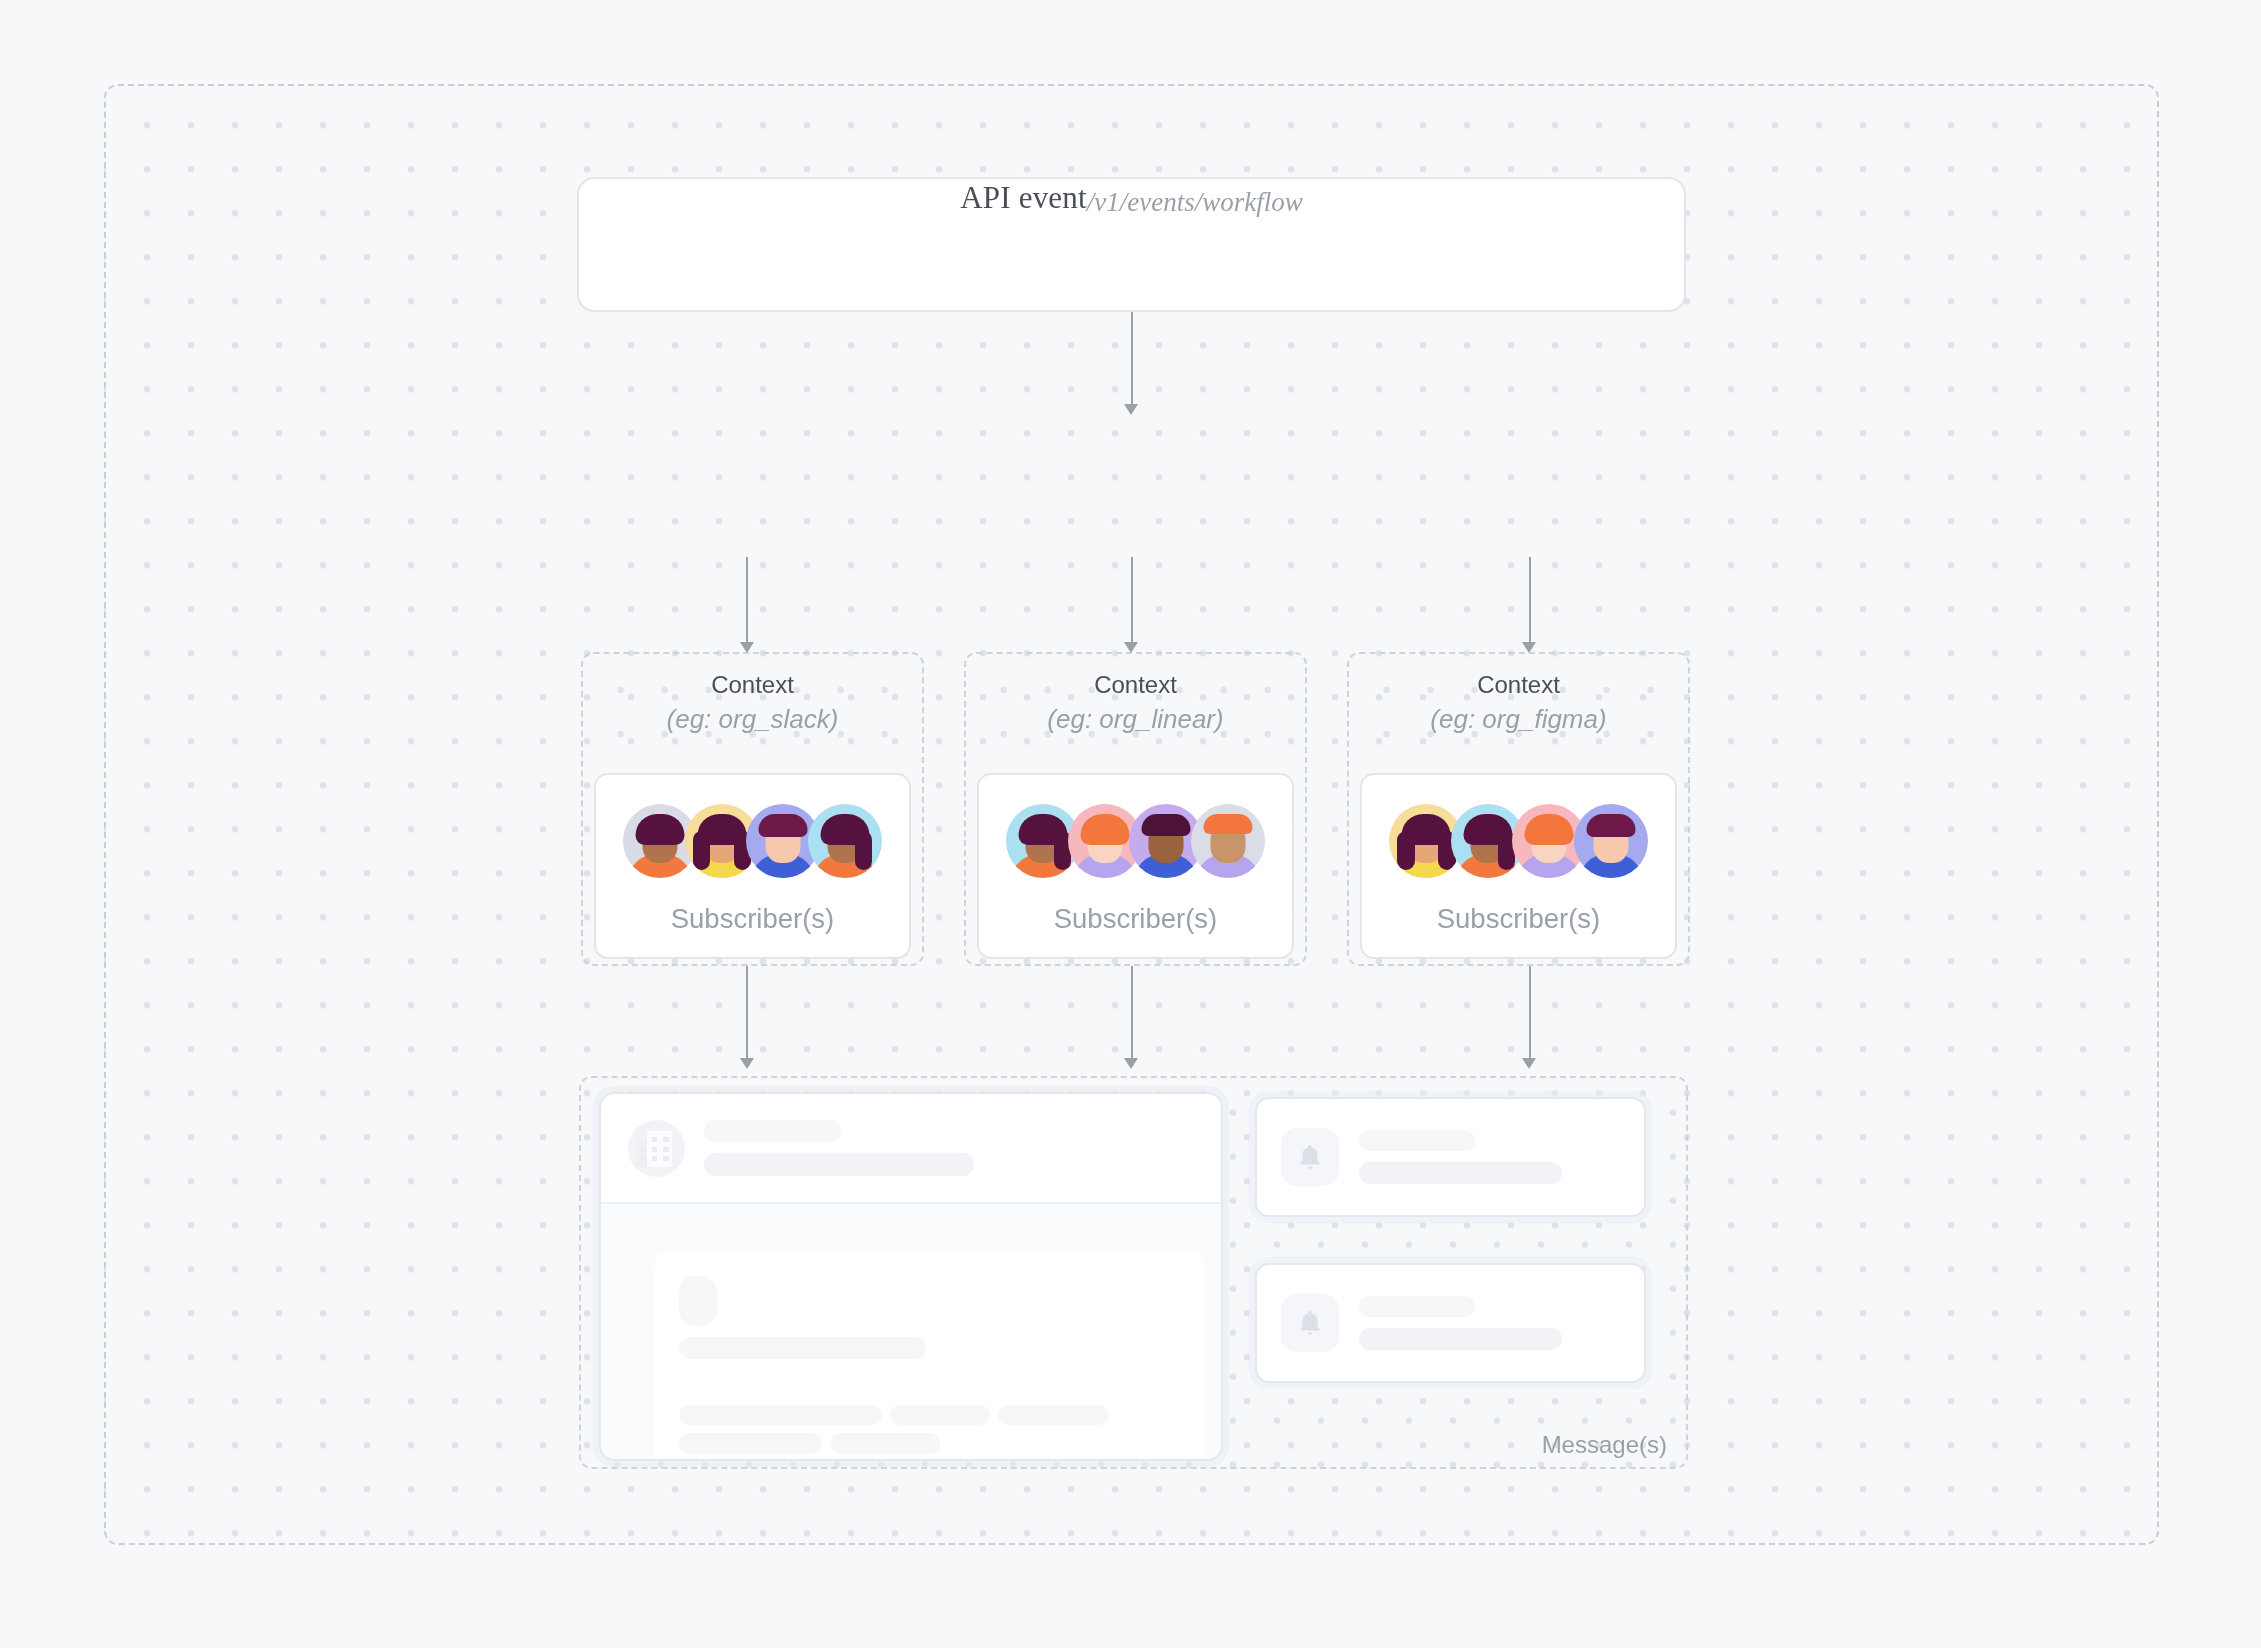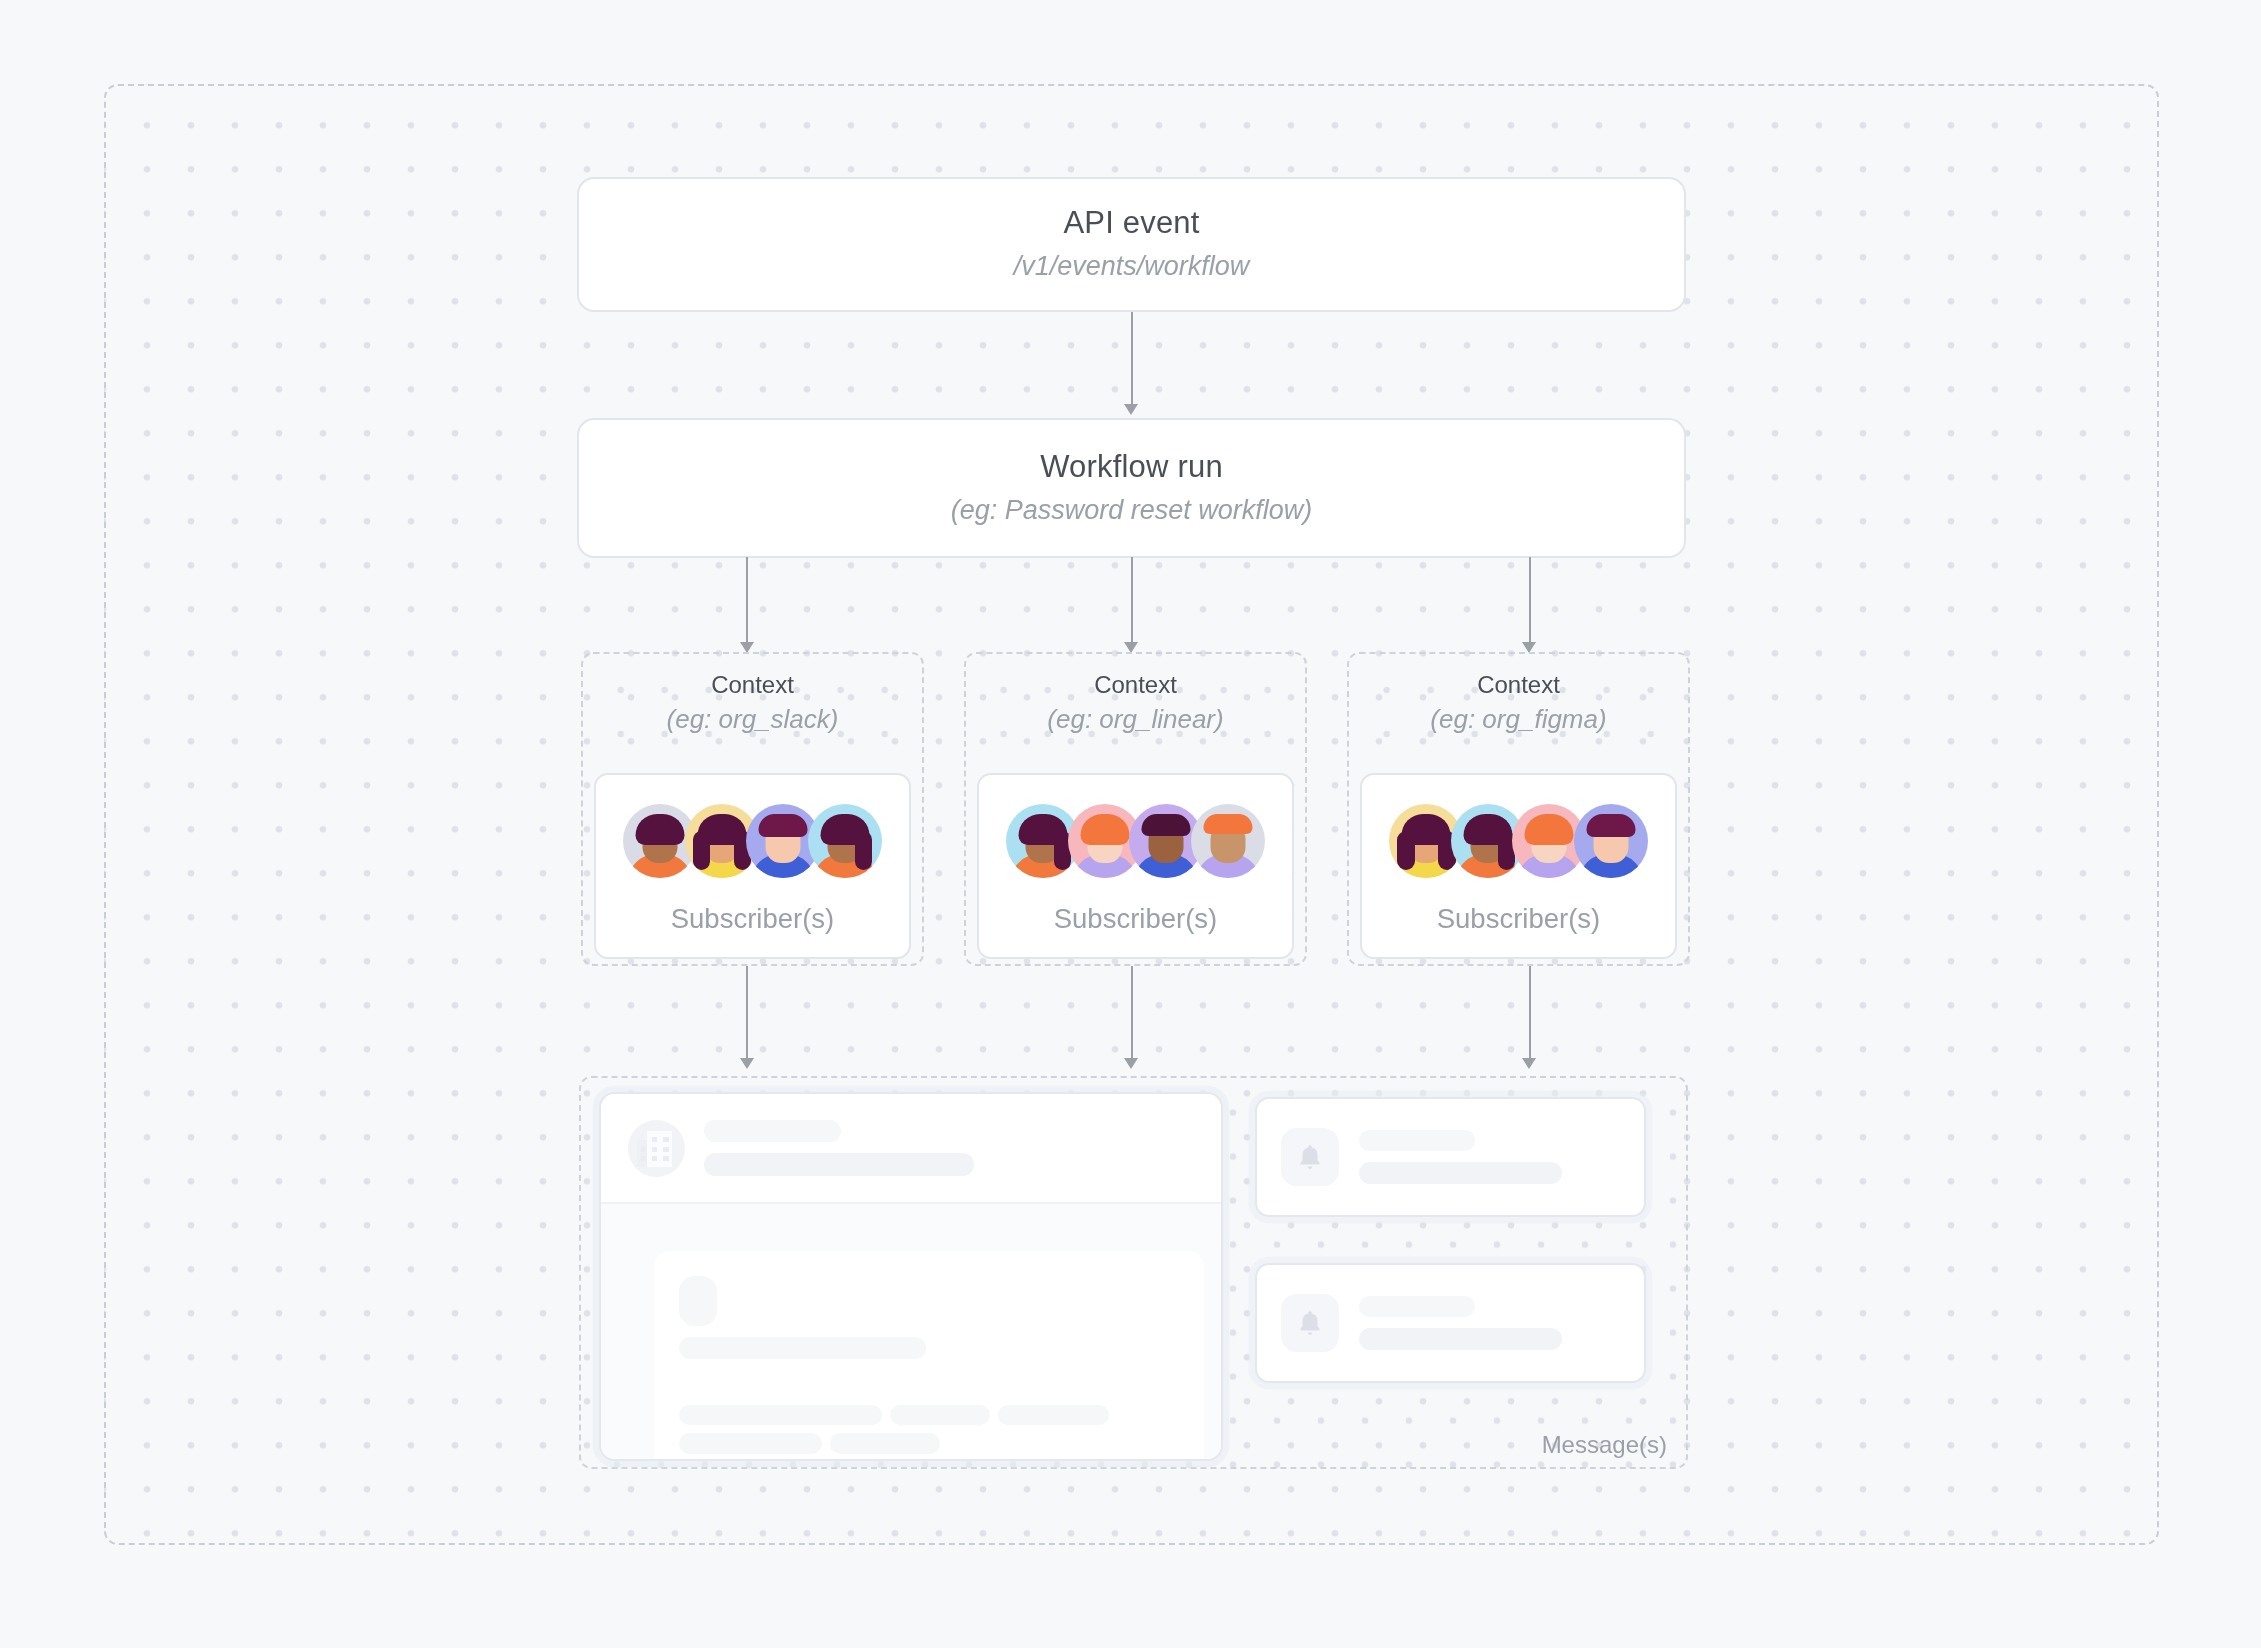--- a/index.html
+++ b/index.html
@@ -23,23 +23,23 @@
     background-position: 19px 17.3px;
   }
 
   
   .node {
     position: absolute;
     background: #ffffff;
     border: 2.4px solid #e2e5ea;
     border-radius: 17.3px;
     display: flex;
-    flex-direction: column;
-    align-items: center;
+    flex-direction: row;
     justify-content: center;
+    font-family: Liberation Serif, serif;
   }
   .node-title {
     font-size: 31px;
     color: #4a4f57;
     letter-spacing: 0.2px;
     line-height: 1.25;
   }
   .node-sub {
     font-size: 27px;
     font-style: italic;
@@ -241,24 +241,20 @@
   <div class="outer-frame"></div>
 
   <div class="node" id="api-event">
     <div class="node-title">API event</div>
     <div class="node-sub">/v1/events/workflow</div>
   </div>
 
   <div class="conn" style="left:1131px; top:312px; height:93px;"></div>
   <div class="arrowhead" style="left:1124px; top:404px;"></div>
 
-  <div class="node" id="workflow-run">
-    <div class="node-title">Workflow run</div>
-    <div class="node-sub">(eg: Password reset workflow)</div>
-  </div>
 
   <div class="conn" style="left:746px; top:557px; height:86px;"></div>
   <div class="arrowhead" style="left:740px; top:642px;"></div>
 
   <div class="conn" style="left:1131px; top:557px; height:86px;"></div>
   <div class="arrowhead" style="left:1124px; top:642px;"></div>
 
   <div class="conn" style="left:1529px; top:557px; height:86px;"></div>
   <div class="arrowhead" style="left:1522px; top:642px;"></div>
 

